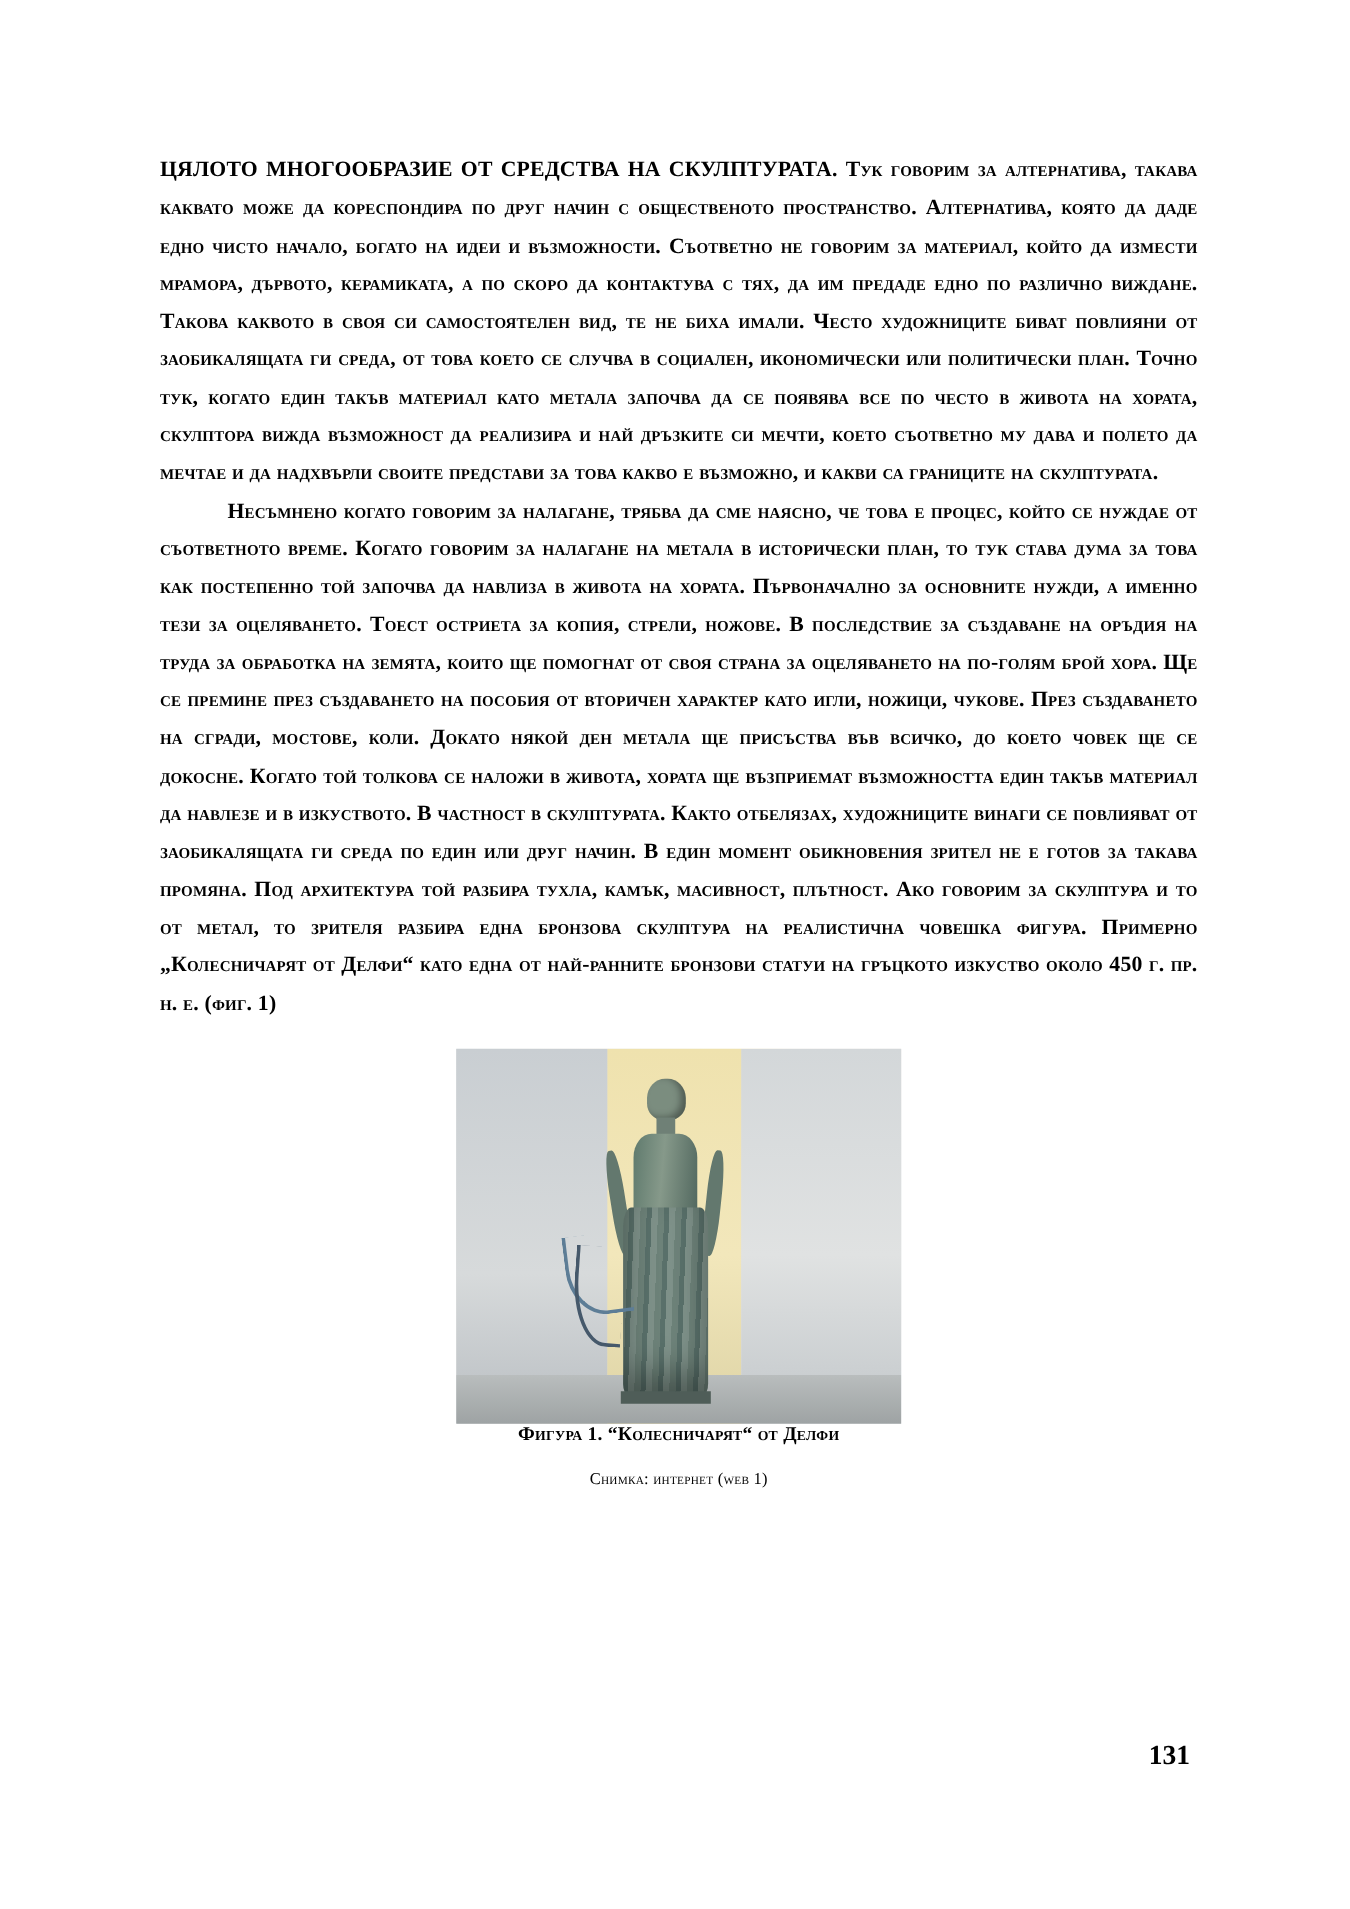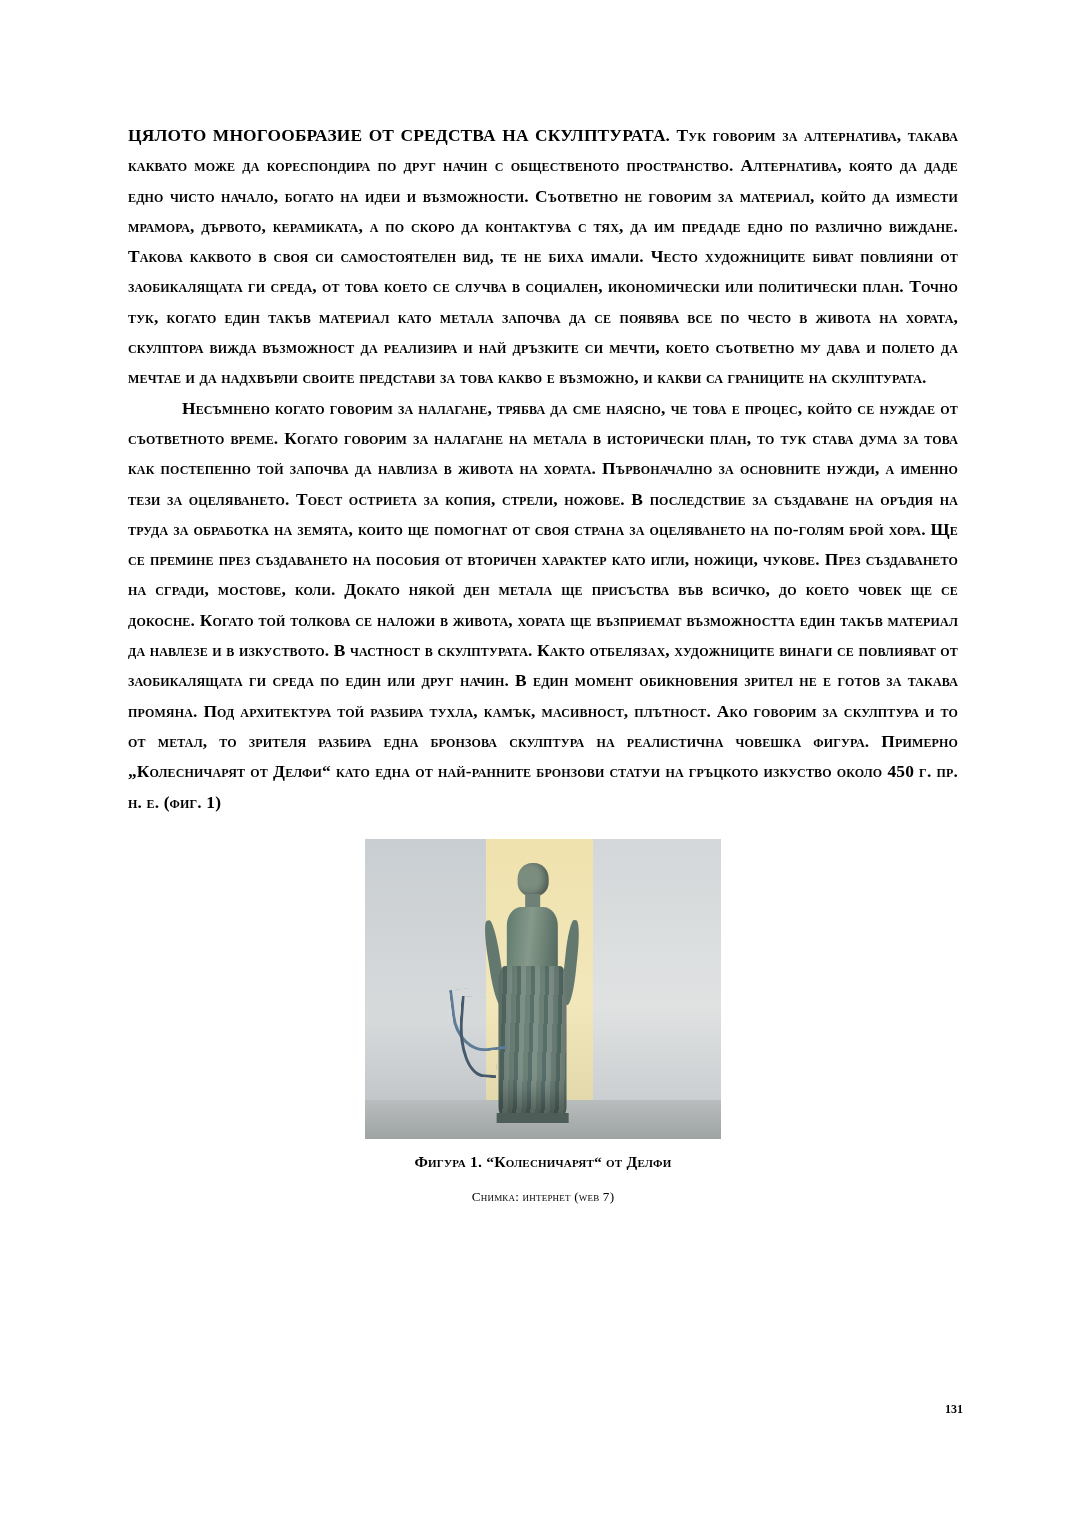--- a/index.html
+++ b/index.html
@@ -155,44 +155,44 @@
   .st-base {
     position: absolute;
     left: 50%;
     bottom: -1%;
     width: 78%;
     height: 4%;
     transform: translateX(-50%);
     background: #4f5d58;
   }
   .fig-caption {
-    margin-top: 14px;
+    margin-top: 0;
     font-family: "Liberation Serif", serif;
     font-size: 15.6px;
     font-variant: small-caps;
     font-weight: bold;
     letter-spacing: 0.2px;
   }
   .fig-source {
     margin-top: 18px;
     font-family: "Liberation Serif", serif;
     font-size: 13.2px;
     font-variant: small-caps;
     text-align: center;
     letter-spacing: 0.2px;
   }
   .after-figure {
     margin-top: 26px;
   }
   .page-number {
     position: absolute;
-    right: 117px;
+    right: 128px;
     bottom: 84px;
     font-family: "Liberation Serif", serif;
-    font-size: 12px;
+    font-size: 22px;
     font-weight: bold;
     color: #000;
   }
 </style>
 </head>
 <body>
 
 <div class="page">
 
   <div class="content">
@@ -215,21 +215,21 @@
           <div class="st-arm left"></div>
           <div class="st-arm right"></div>
           <div class="st-robe"></div>
           <div class="st-reins"></div>
           <div class="st-reins2"></div>
           <div class="st-base"></div>
         </div>
       </div>
 
       <div class="fig-caption">Фигура 1. “Колесничарят“ от Делфи</div>
-      <div class="fig-source">Снимка: интернет (web 7)</div>
+      <div class="fig-source">Снимка: интернет (web 1)</div>
 
     </div>
 
 
   </div>
 
   <div class="page-number">131</div>
 
 </div>
 

